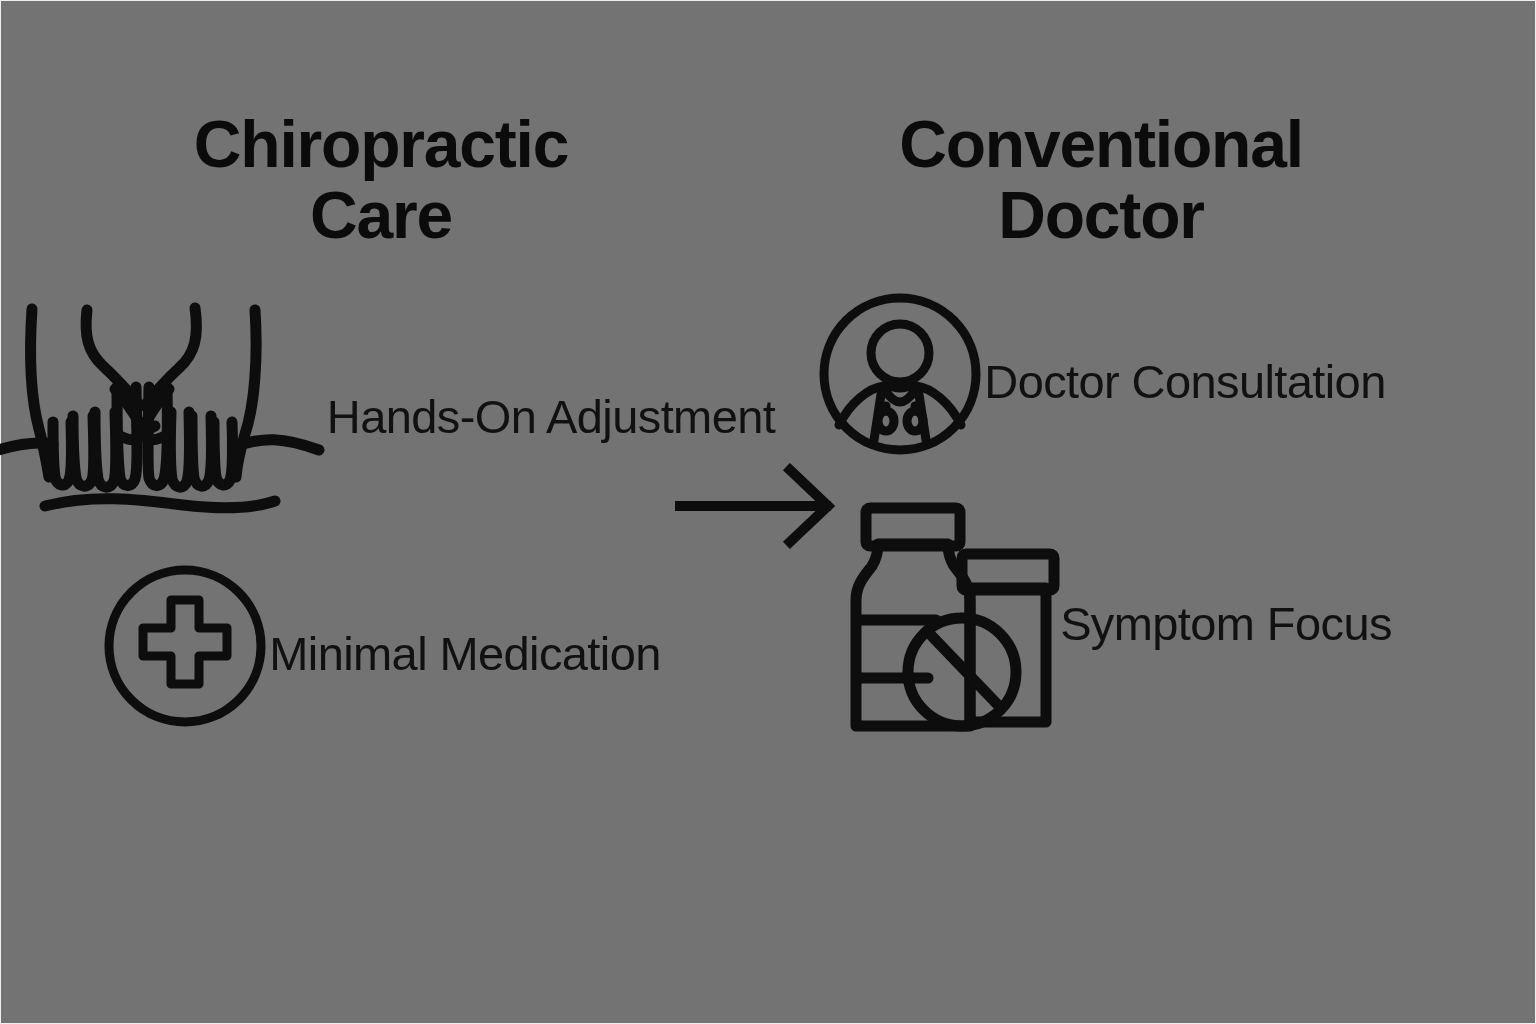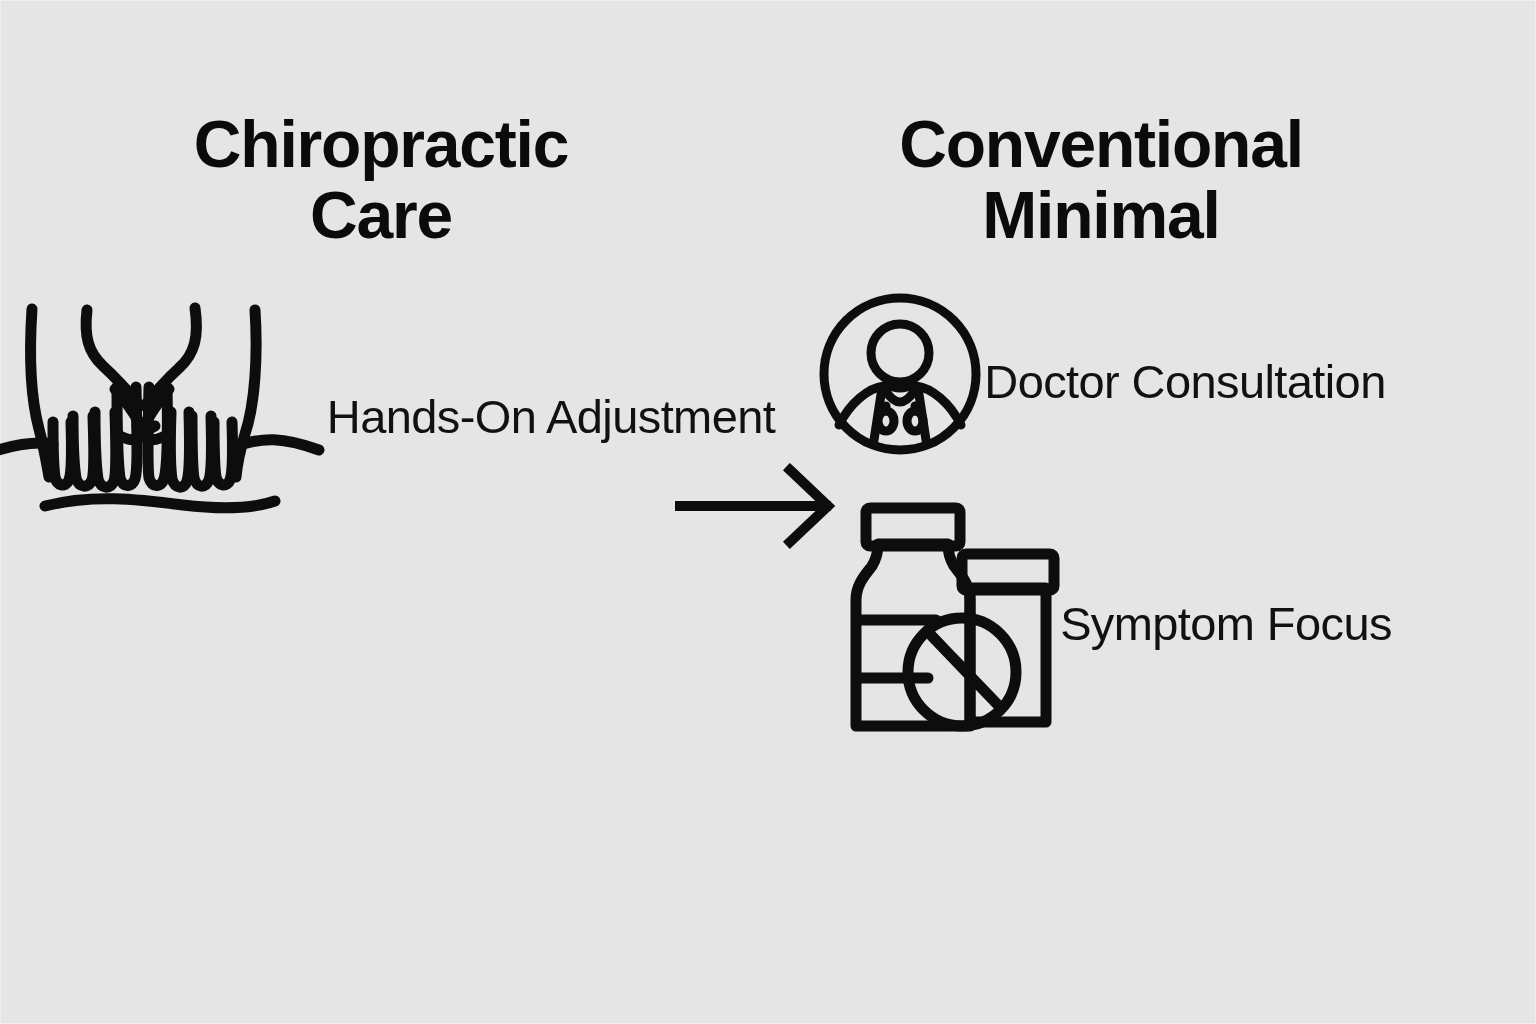--- a/index.html
+++ b/index.html
@@ -14,21 +14,21 @@
     font-family: "Liberation Sans", sans-serif;
     color: #0d0d0d;
     overflow: hidden;
     position: relative;
   }
 
   #stage {
     position: relative;
     width: 1536px;
     height: 1024px;
-    background: #e5e5e5;
+    background: #737373;
     box-sizing: border-box;
     border: 1px solid #efefef;
   }
 
   
   .column {
     position: absolute;
     top: 0;
     width: 620px;
     height: 1024px;
@@ -126,32 +126,41 @@
           <path d="M227 128 C 227 152, 227 170, 229 183 C 231 192, 240 194, 243 186 C 246 178, 246 160, 245 128"></path>
 
           <path d="M182 95 C 174 104, 166 116, 159 128 C 154 136, 154 142, 161 145 C 167 147, 175 144, 181 140"></path>
 
           <path d="M150 132 C 156 136, 162 136, 168 132"></path>
         </svg>
       </div>
       <div class="feature-label">Hands-On Adjustment</div>
     </div>
 
+    <div class="feature" id="feature-left-2">
+      <div class="feature-icon">
+        <svg width="168" height="168" viewBox="0 0 168 168" fill="none" stroke="#0d0d0d" stroke-width="9" stroke-linecap="round" stroke-linejoin="round">
+          <circle cx="84" cy="84" r="76"></circle>
+          <path d="M70 38 L98 38 L98 66 L126 66 L126 94 L98 94 L98 122 L70 122 L70 94 L42 94 L42 66 L70 66 Z"></path>
+        </svg>
+      </div>
+      <div class="feature-label">Minimal Medication</div>
+    </div>
   </div>
 
   <div id="flow-arrow">
     <svg width="170" height="100" viewBox="0 0 170 100" fill="none" stroke="#0d0d0d" stroke-width="10" stroke-linecap="square" stroke-linejoin="miter">
       <path d="M4 50 L150 50"></path>
       <path d="M114 14 L152 50 L114 86"></path>
     </svg>
   </div>
 
   <div class="column" id="column-right">
 
-    <div class="column-heading">Conventional Minimal</div>
+    <div class="column-heading">Conventional Doctor</div>
 
     <div class="feature" id="feature-right-2">
       <div class="feature-icon">
         <svg width="168" height="168" viewBox="0 0 168 168" fill="none" stroke="#0d0d0d" stroke-width="9" stroke-linecap="round" stroke-linejoin="round">
           <circle cx="84" cy="84" r="76"></circle>
 
           <circle cx="84" cy="63" r="29"></circle>
 
           <path d="M23 135 C 34 113, 52 98, 68 96 C 74 95, 78 98, 84 98
                    C 90 98, 94 95, 100 96 C 116 98, 134 113, 145 135"></path>

